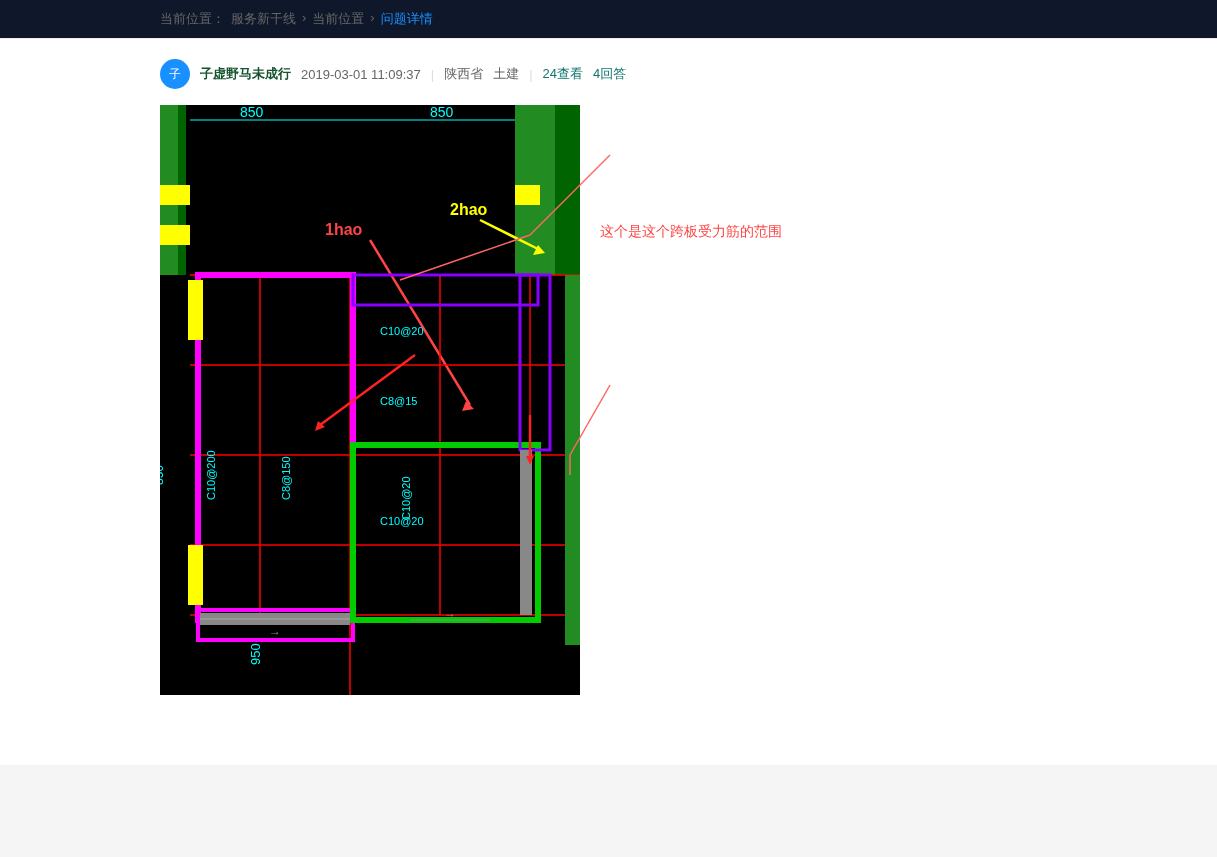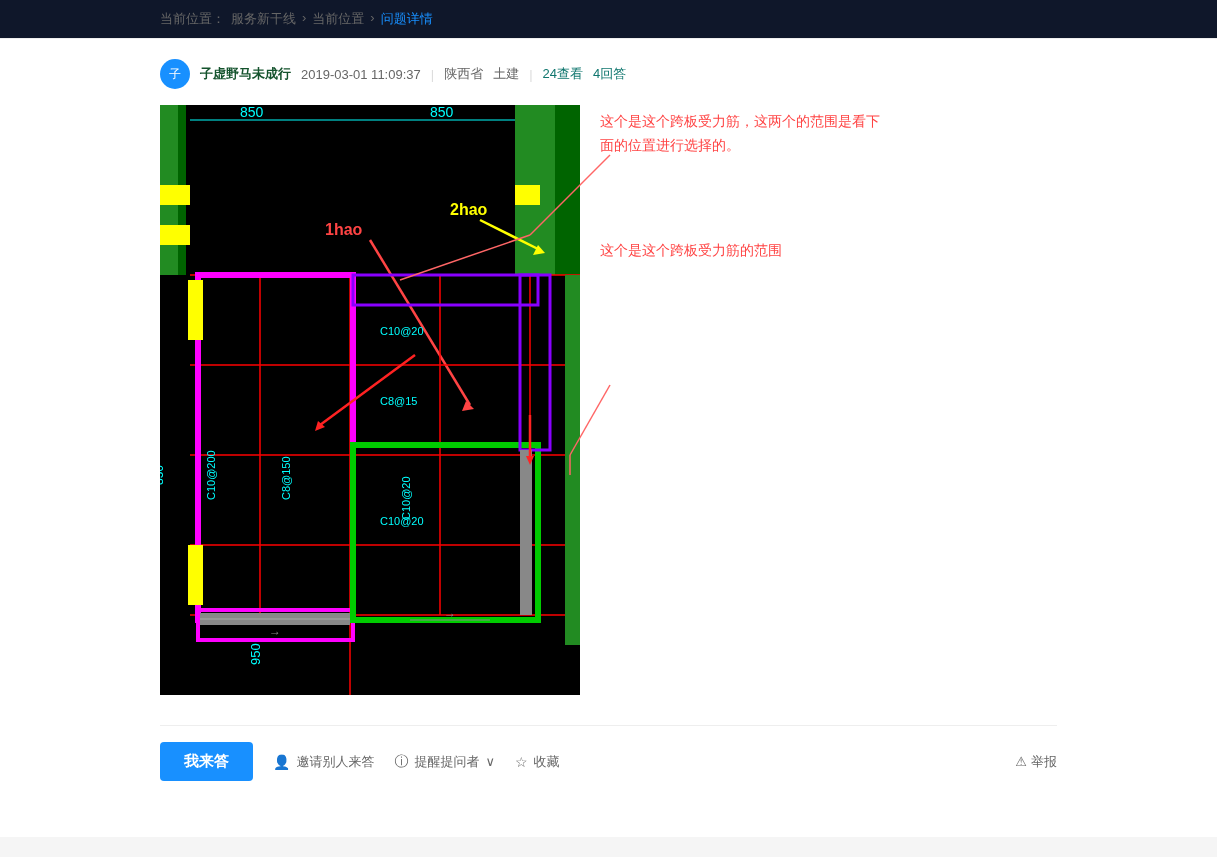--- a/index.html
+++ b/index.html
@@ -167,49 +167,22 @@
 
       <svg style="position:absolute;top:0;left:-420px;width:800px;height:590px;pointer-events:none;overflow:visible;">
 
         <line x1="430" y1="50" x2="350" y2="130" stroke="#ff6666" stroke-width="1.5" stroke-dasharray="none"></line>
         <line x1="350" y1="130" x2="220" y2="175" stroke="#ff6666" stroke-width="1.5"></line>
 
         <line x1="430" y1="280" x2="390" y2="350" stroke="#ff6666" stroke-width="1.5"></line>
         <line x1="390" y1="350" x2="390" y2="370" stroke="#ff6666" stroke-width="1.5"></line>
       </svg>
 
-      <div style="margin-bottom:30px;">
-        <p style="color:#ff4444;font-size:14px;line-height:1.7;max-width:280px;">这个是这个跨板受力筋，这两个的范围是看下面的位置进行选择的。</p>
-      </div>
 
-      <div style="margin-top:82px;font-family:Liberation Mono, monospace;">
+      <div style="margin-top:110px;">
         <p style="color:#ff4444;font-size:14px;line-height:1.7;max-width:280px;">这个是这个跨板受力筋的范围</p>
       </div>
     </div>
 
   </div>
 
-  <div class="action-bar">
-    <button class="btn-answer">我来答</button>
-
-    <a class="action-link" href="#">
-      <span style="font-size:14px;">👤</span>
-      <span>邀请别人来答</span>
-    </a>
-
-    <a class="action-link" href="#">
-      <span style="font-size:14px;">ⓘ</span>
-      <span>提醒提问者</span>
-      <span>∨</span>
-    </a>
-
-    <a class="action-link" href="#">
-      <span style="font-size:14px;">☆</span>
-      <span>收藏</span>
-    </a>
-
-    <div class="report-link">
-      <span>⚠</span>
-      <span>举报</span>
-    </div>
-  </div>
 
 </div>
 
 </body></html>

